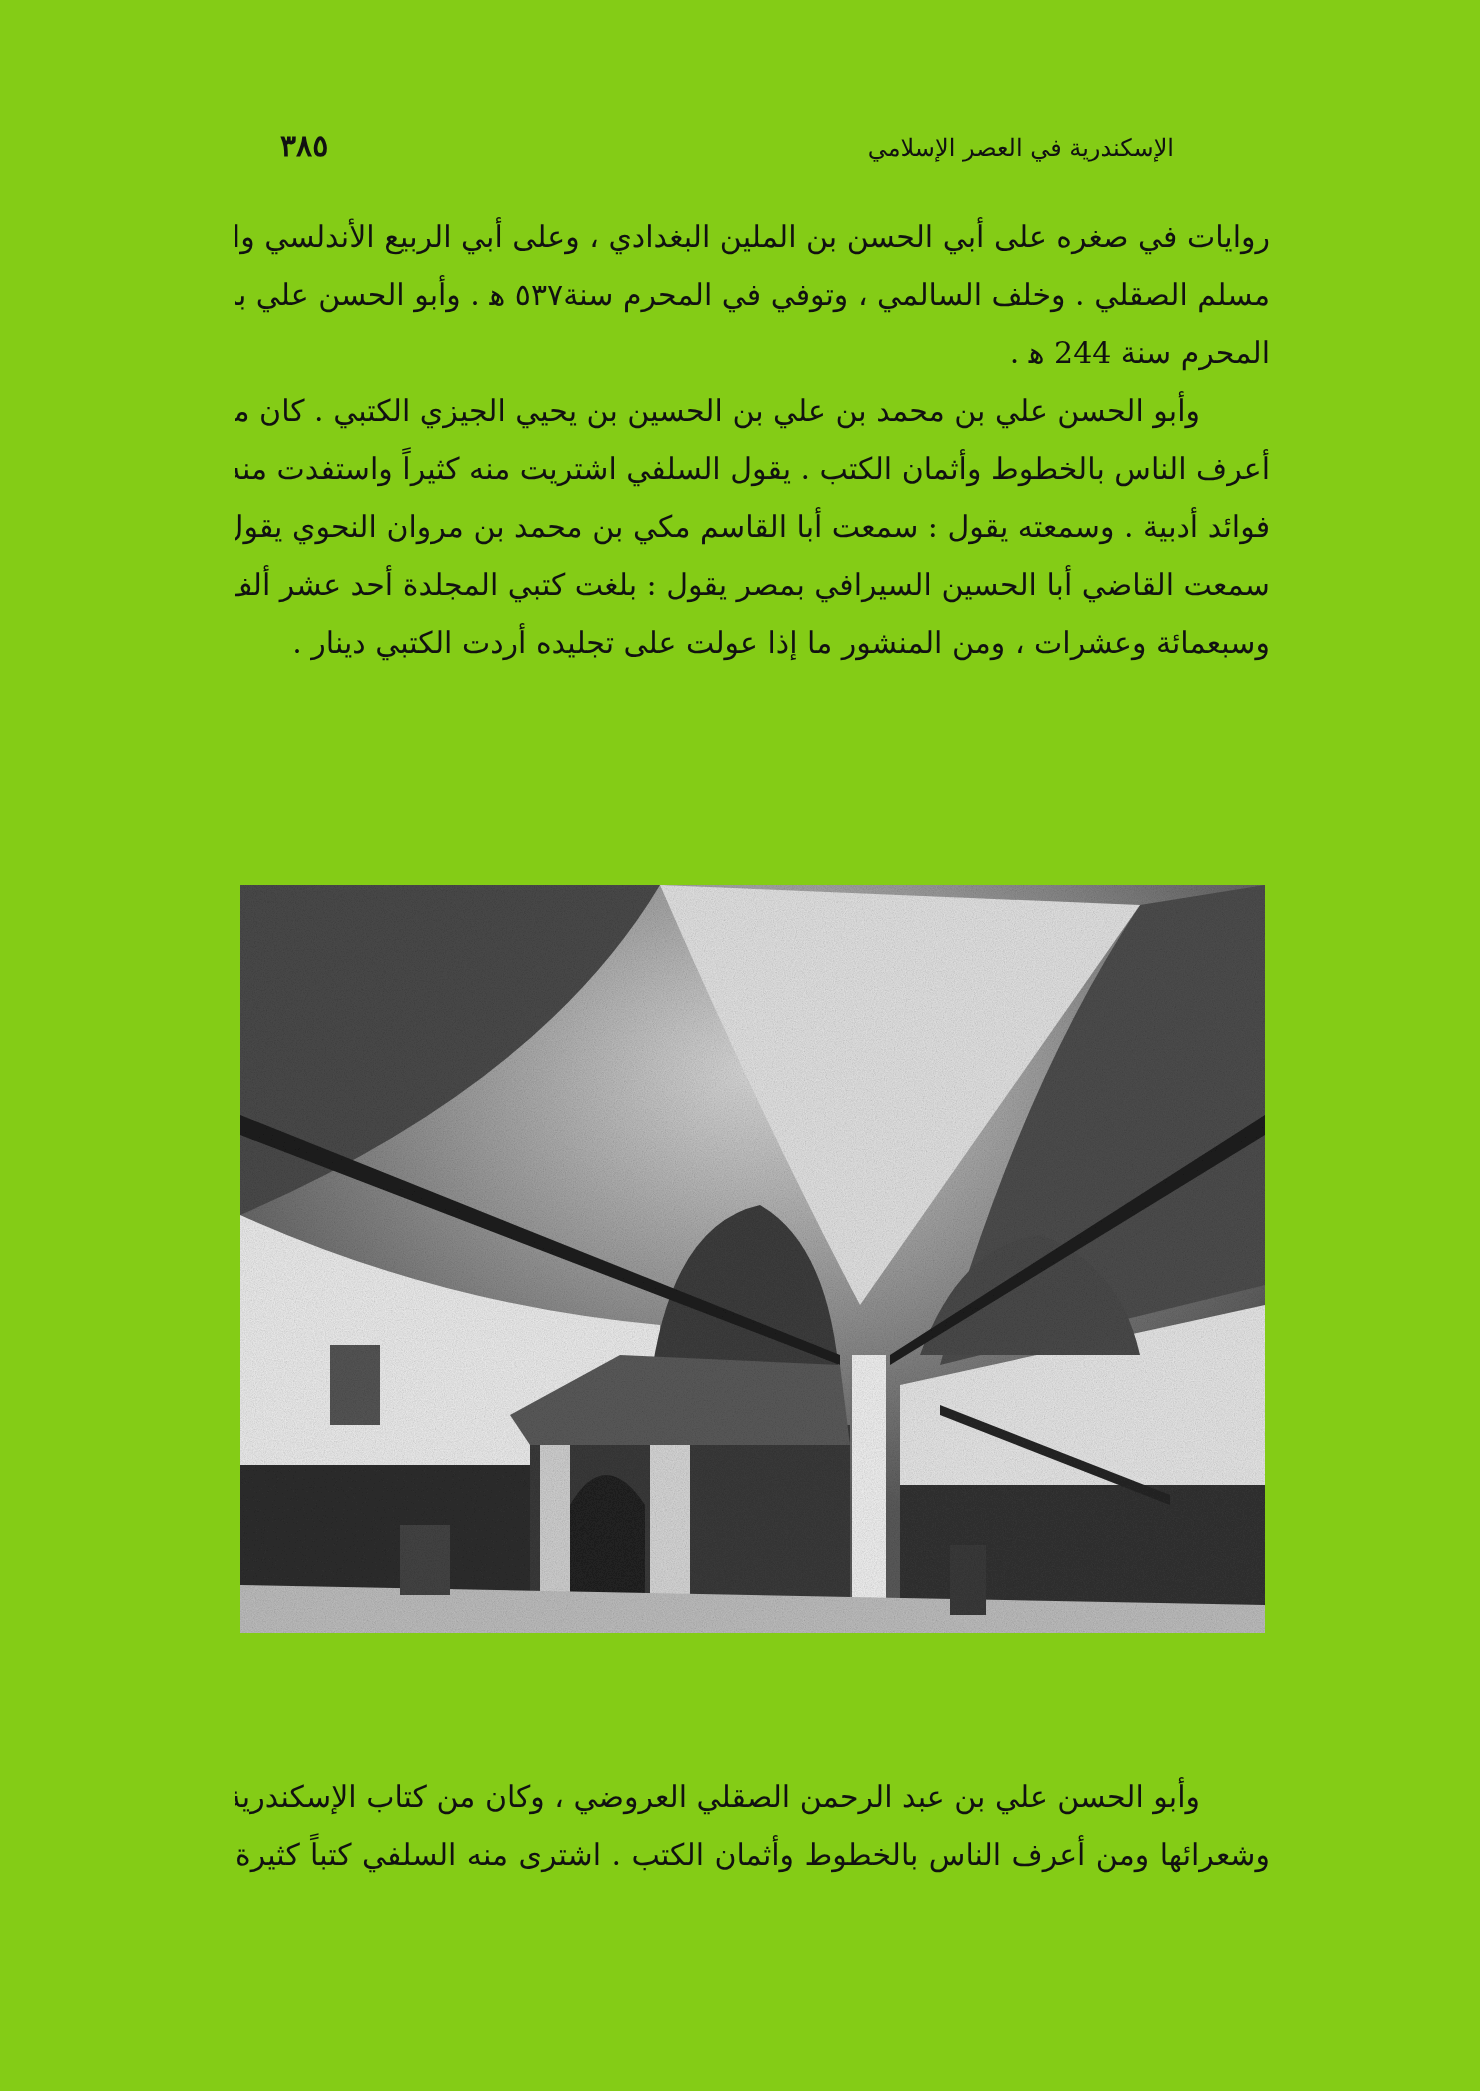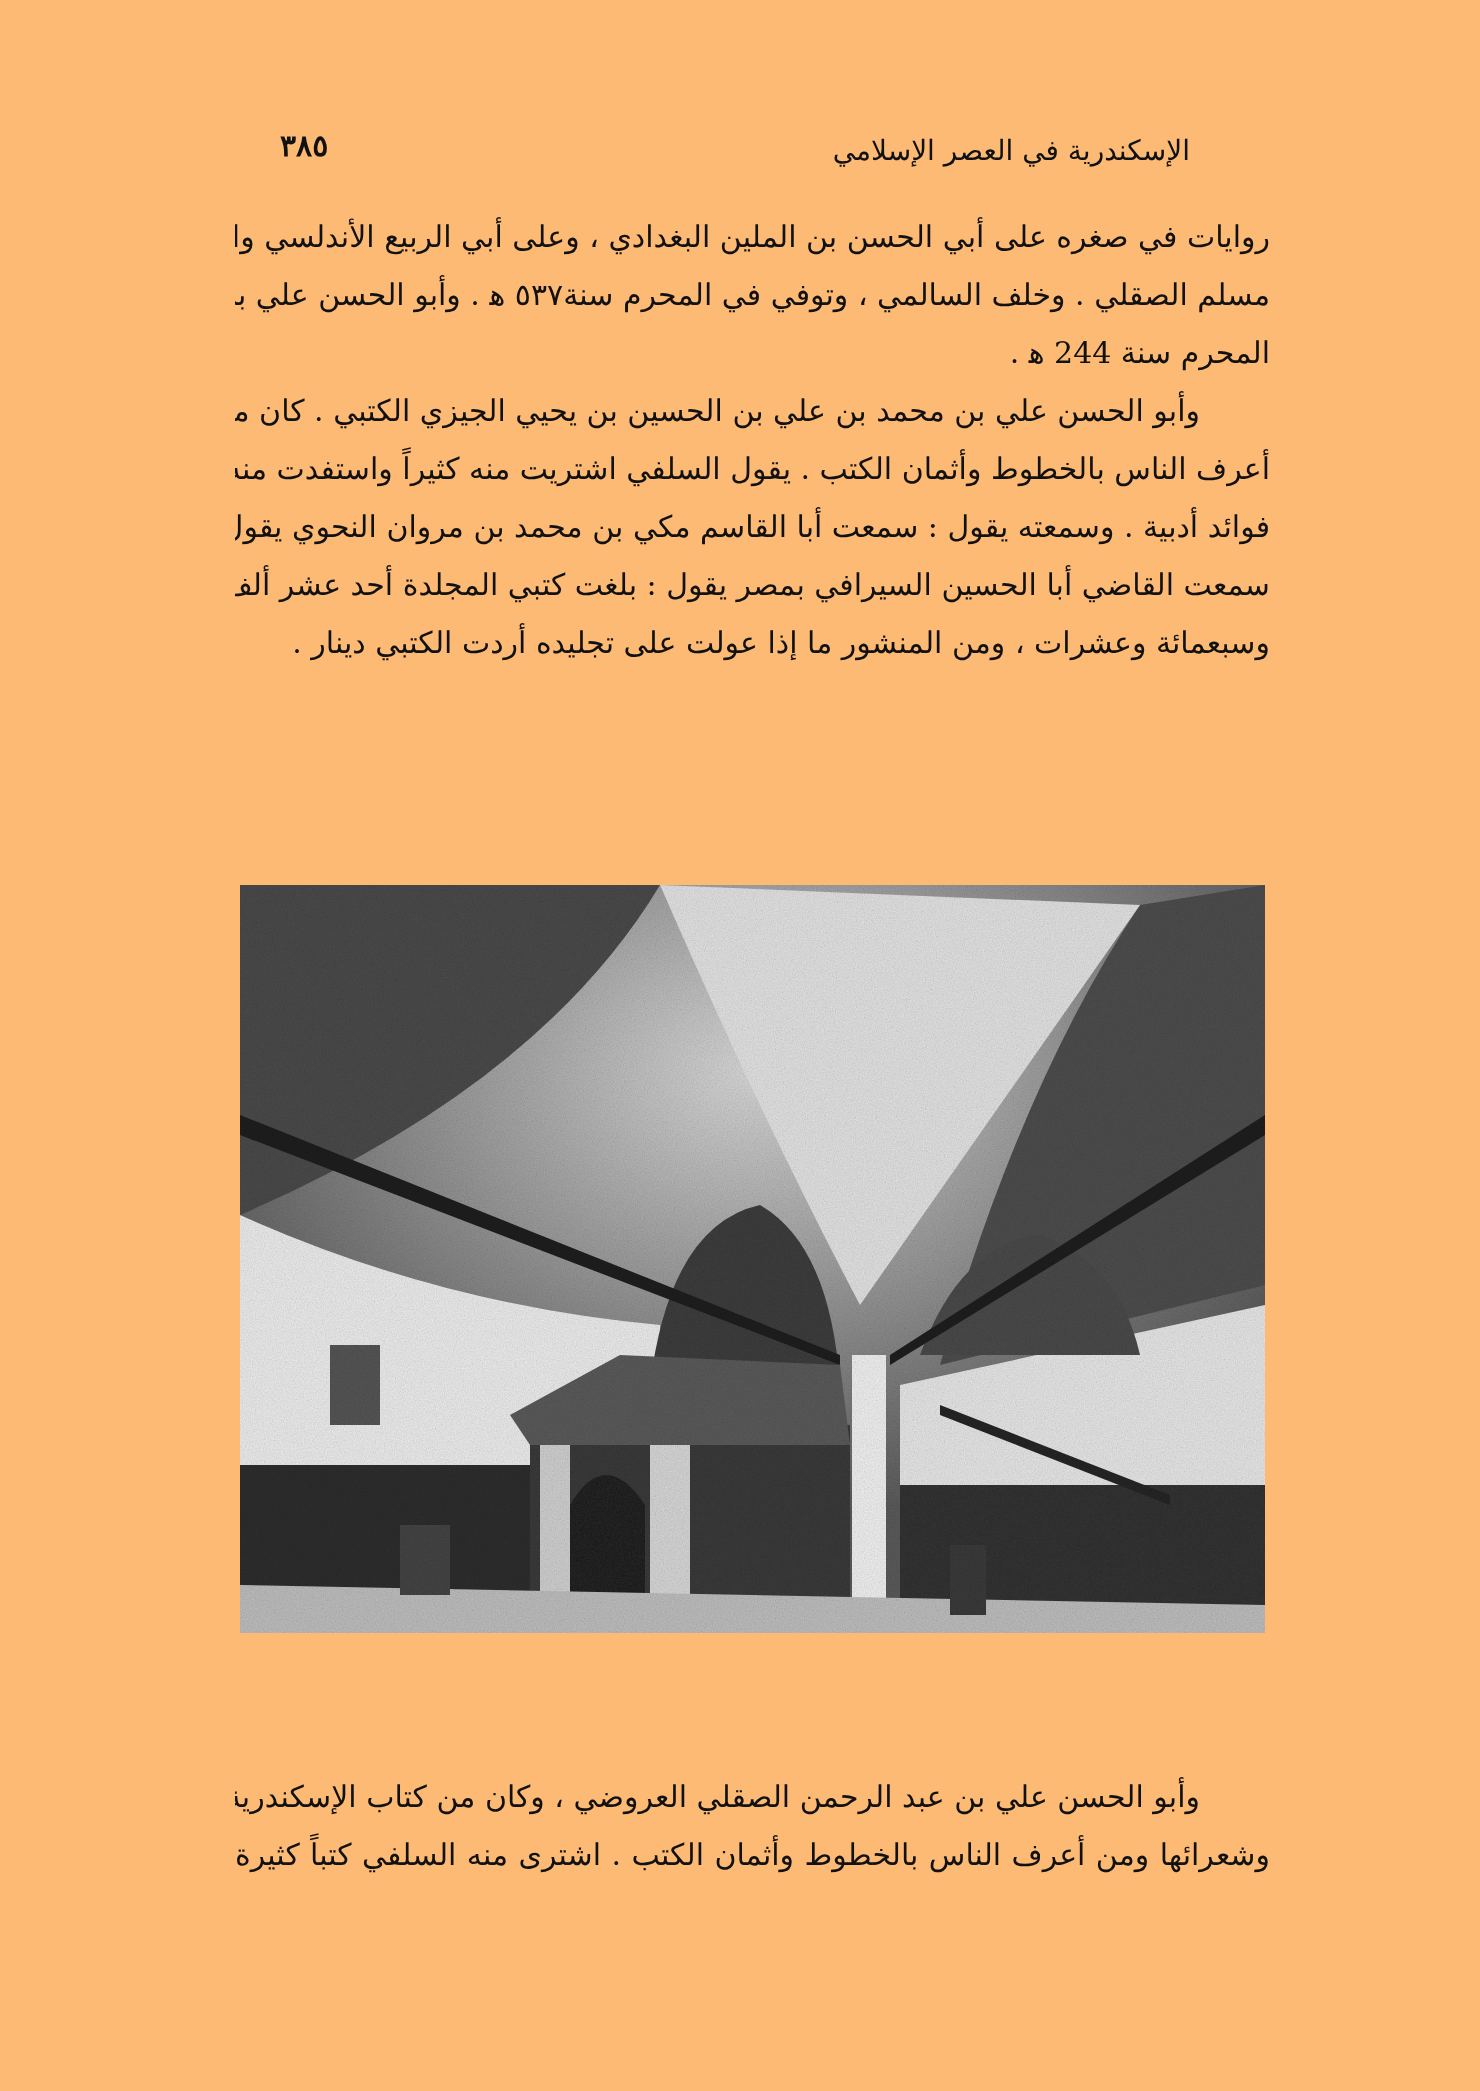--- a/index.html
+++ b/index.html
@@ -1,21 +1,21 @@
 <!DOCTYPE html>
 <html><head>
 <meta charset="utf-8">
 <style>
   html,body{margin:0;padding:0;background:#ffffff;}
   body{width:1480px;height:2091px;position:relative;overflow:hidden;
        font-family:"DejaVu Serif","Liberation Serif",serif;color:#111;}
-  .page{position:absolute;left:0;top:0;width:1480px;height:2091px;background:#fdba74;}
+  .page{position:absolute;left:0;top:0;width:1480px;height:2091px;background:#84cc16;}
   .running-head{position:absolute;top:120px;left:240px;width:1030px;height:60px;}
   .page-number{position:absolute;left:40px;top:8px;font-size:30px;font-weight:bold;letter-spacing:1px;}
-  .running-title{position:absolute;right:80px;top:14px;font-size:28px;direction:rtl;margin-left:28px;}
+  .running-title{position:absolute;right:96px;top:14px;font-size:24px;direction:rtl;margin-left:28px;}
   .text-block{position:absolute;left:235px;width:1035px;direction:rtl;text-align:justify;
        font-size:30px;line-height:58px;}
   .block1{top:208px;}
   .block3{top:1768px;}
   .line{display:block;text-align:justify;text-align-last:justify;white-space:nowrap;overflow:hidden;}
   .line.last{text-align-last:right;}
   .line.ind{padding-right:70px;}
   .photo{position:absolute;left:240px;top:885px;width:1025px;height:748px;overflow:hidden;
        background:#6a6a6a;}
   .photo svg{display:block;}

